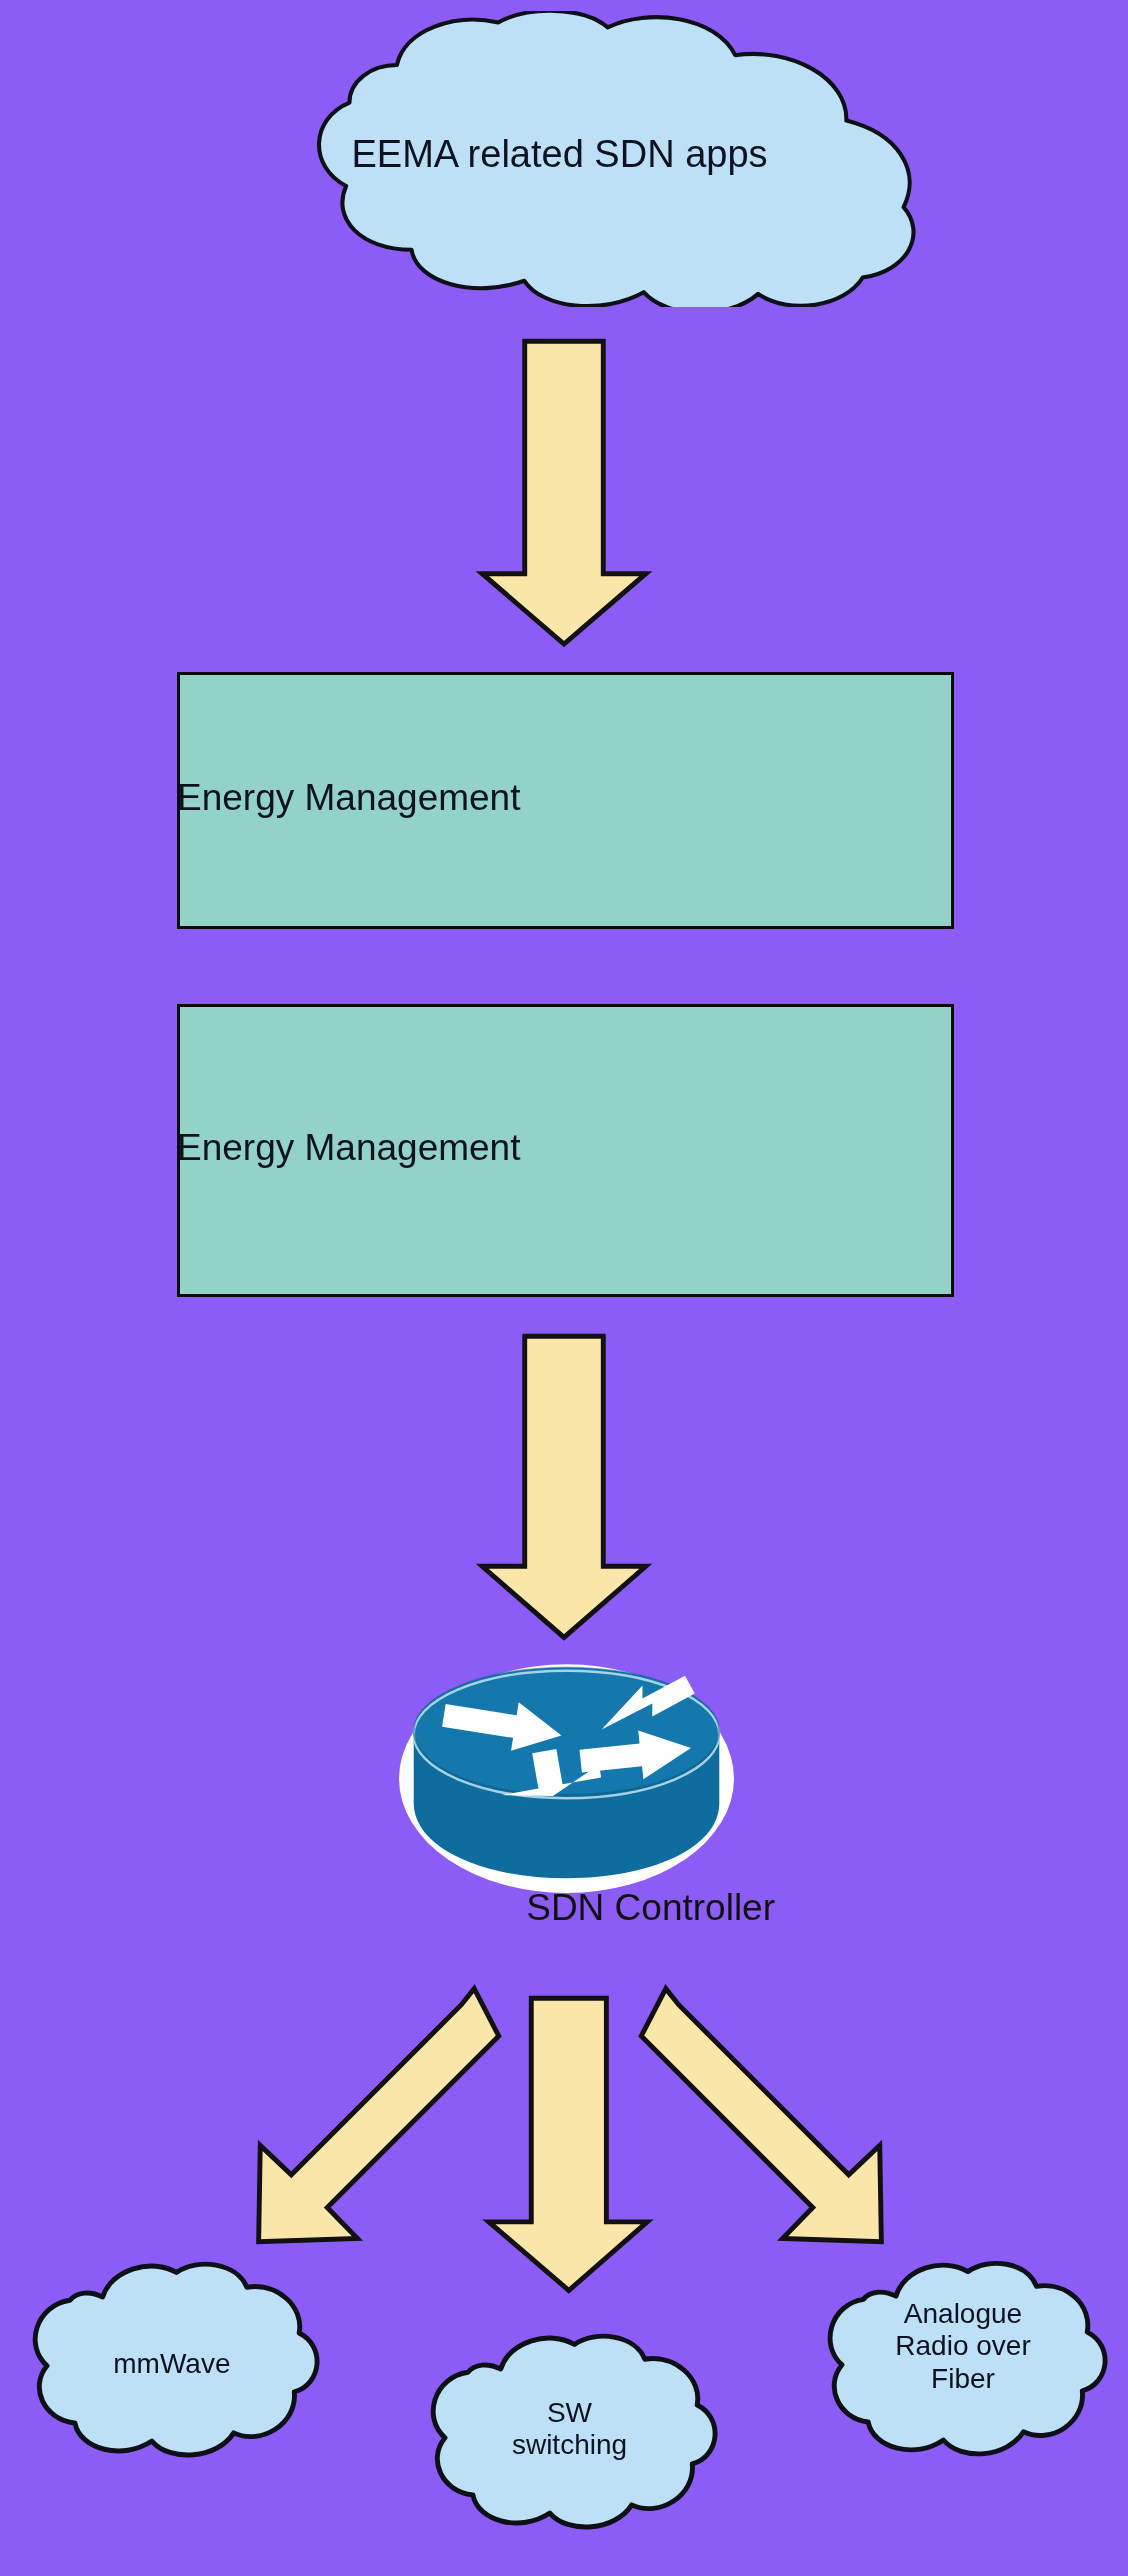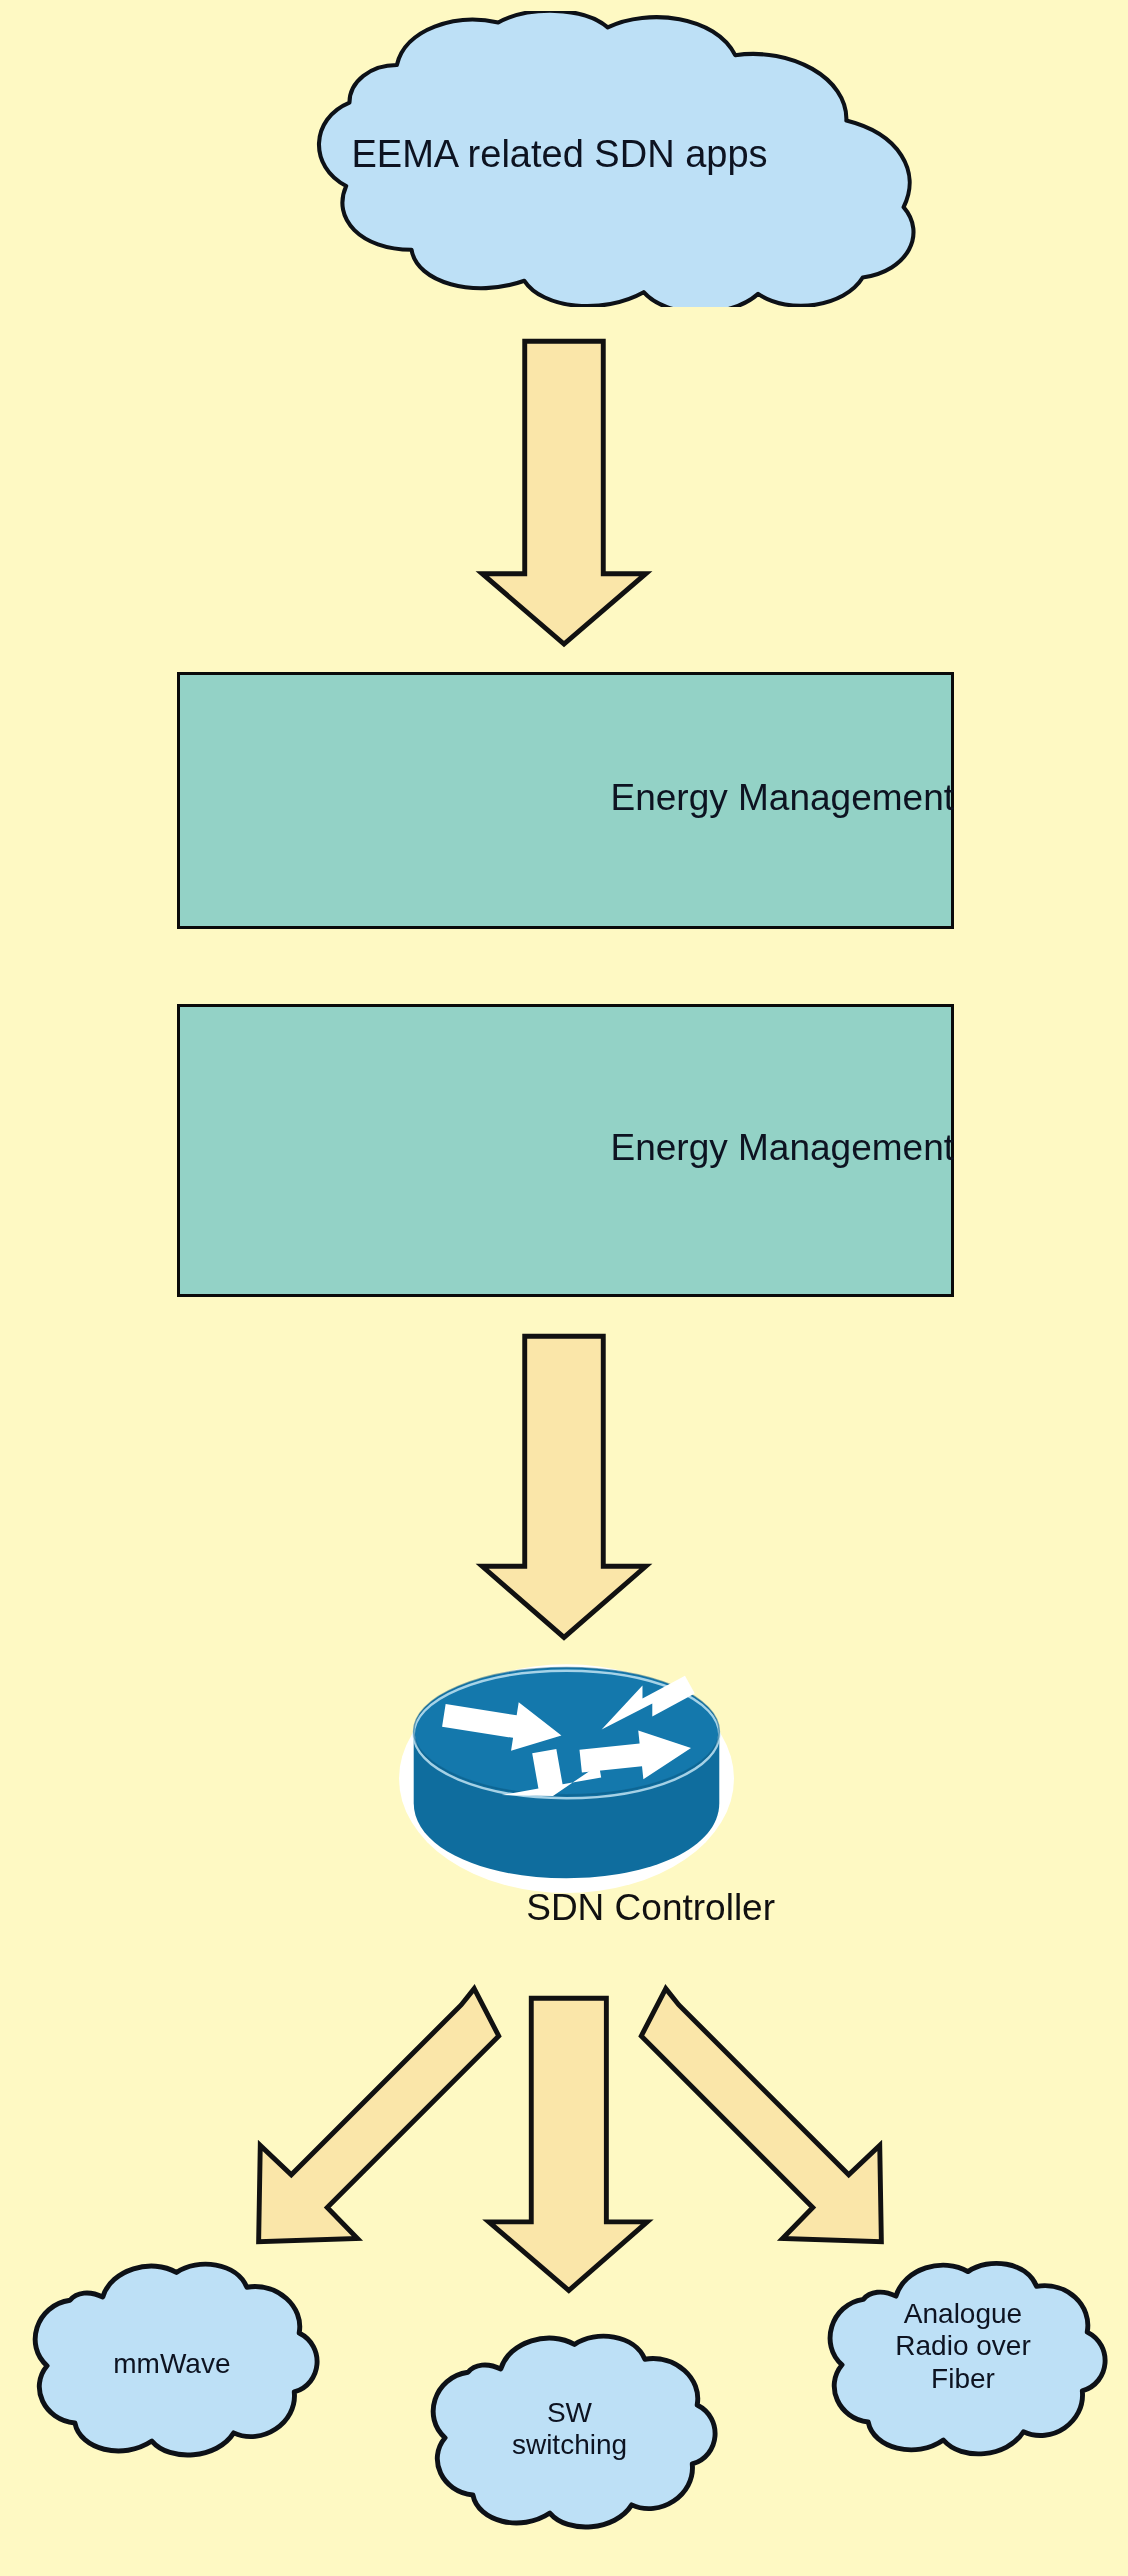--- a/index.html
+++ b/index.html
@@ -7,21 +7,21 @@
     padding: 0;
     background: #ffffff;
   }
   body {
     font-family: "Liberation Sans", sans-serif;
   }
   #canvas {
     position: relative;
     width: 1129px;
     height: 2576px;
-    background: #fef9c3;
+    background: #8b5cf6;
     overflow: hidden;
   }
 
   
   .cloud-node {
     position: absolute;
   }
   .cloud-node svg { display: block; }
   .cloud-label {
     position: absolute;
@@ -38,21 +38,21 @@
   .layer-box {
     position: absolute;
     background: #93D2C6;
     border: 3.3px solid #0a0a0a;
     box-sizing: border-box;
   }
   .layer-box-label {
     position: absolute;
     left: 0;
     width: 100%;
-    text-align: right;
+    text-align: left;
     color: #0d1321;
     font-size: 37px;
     pointer-events: none;
   }
 
   
   .arrow { position: absolute; }
   .arrow svg { display: block; overflow: visible; }
 
   

